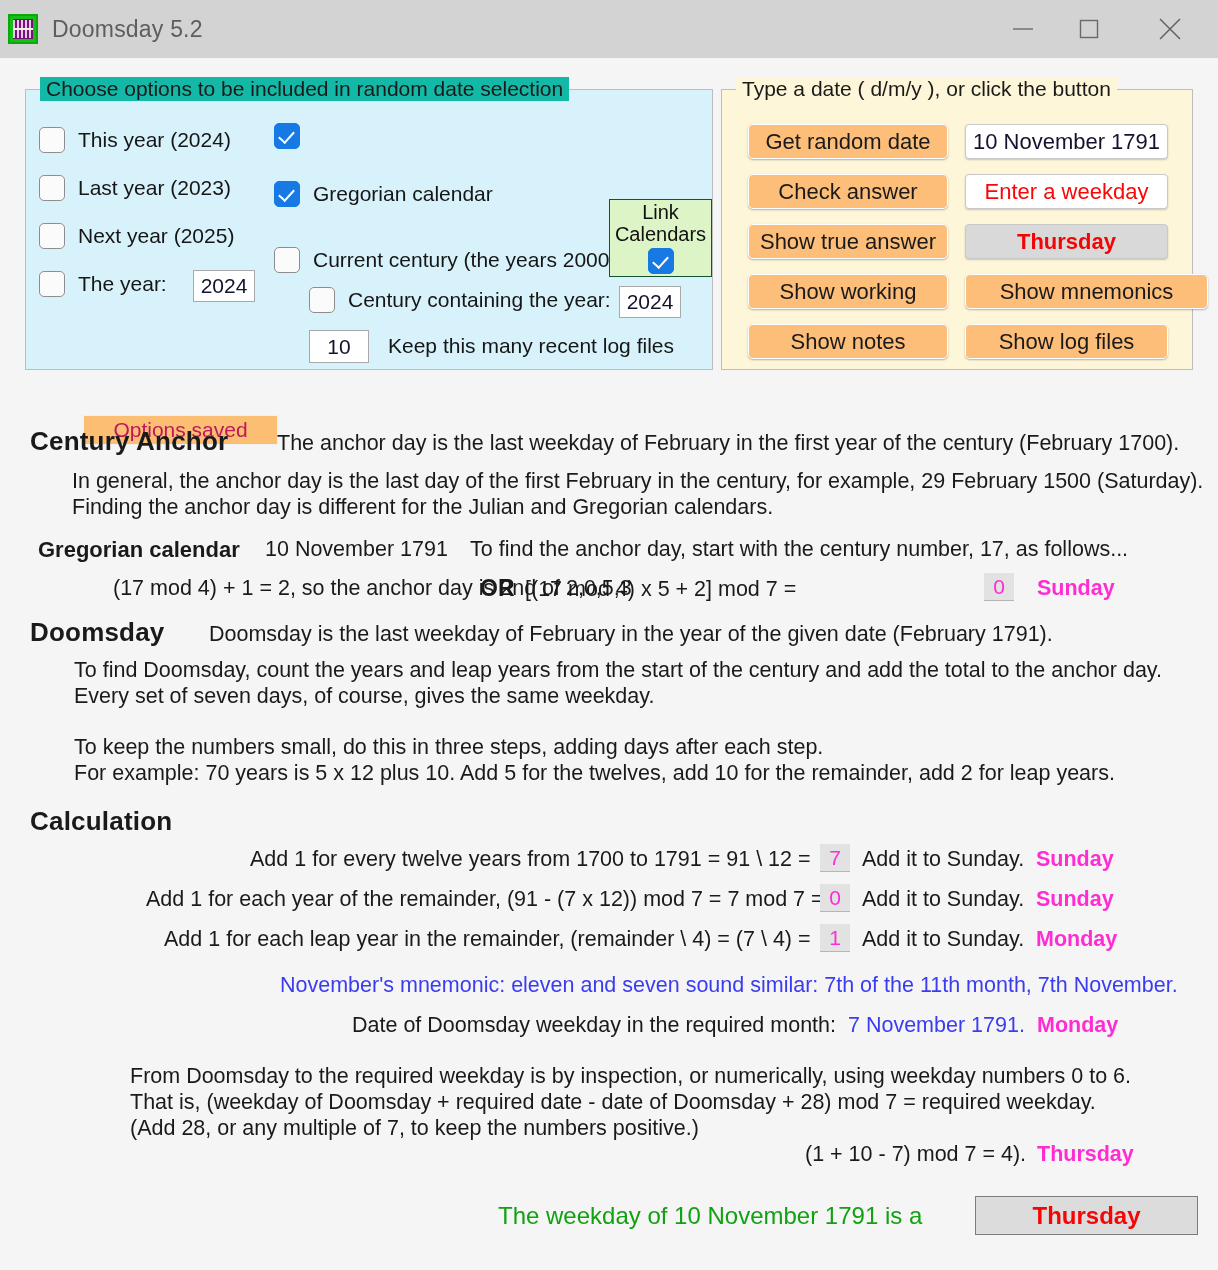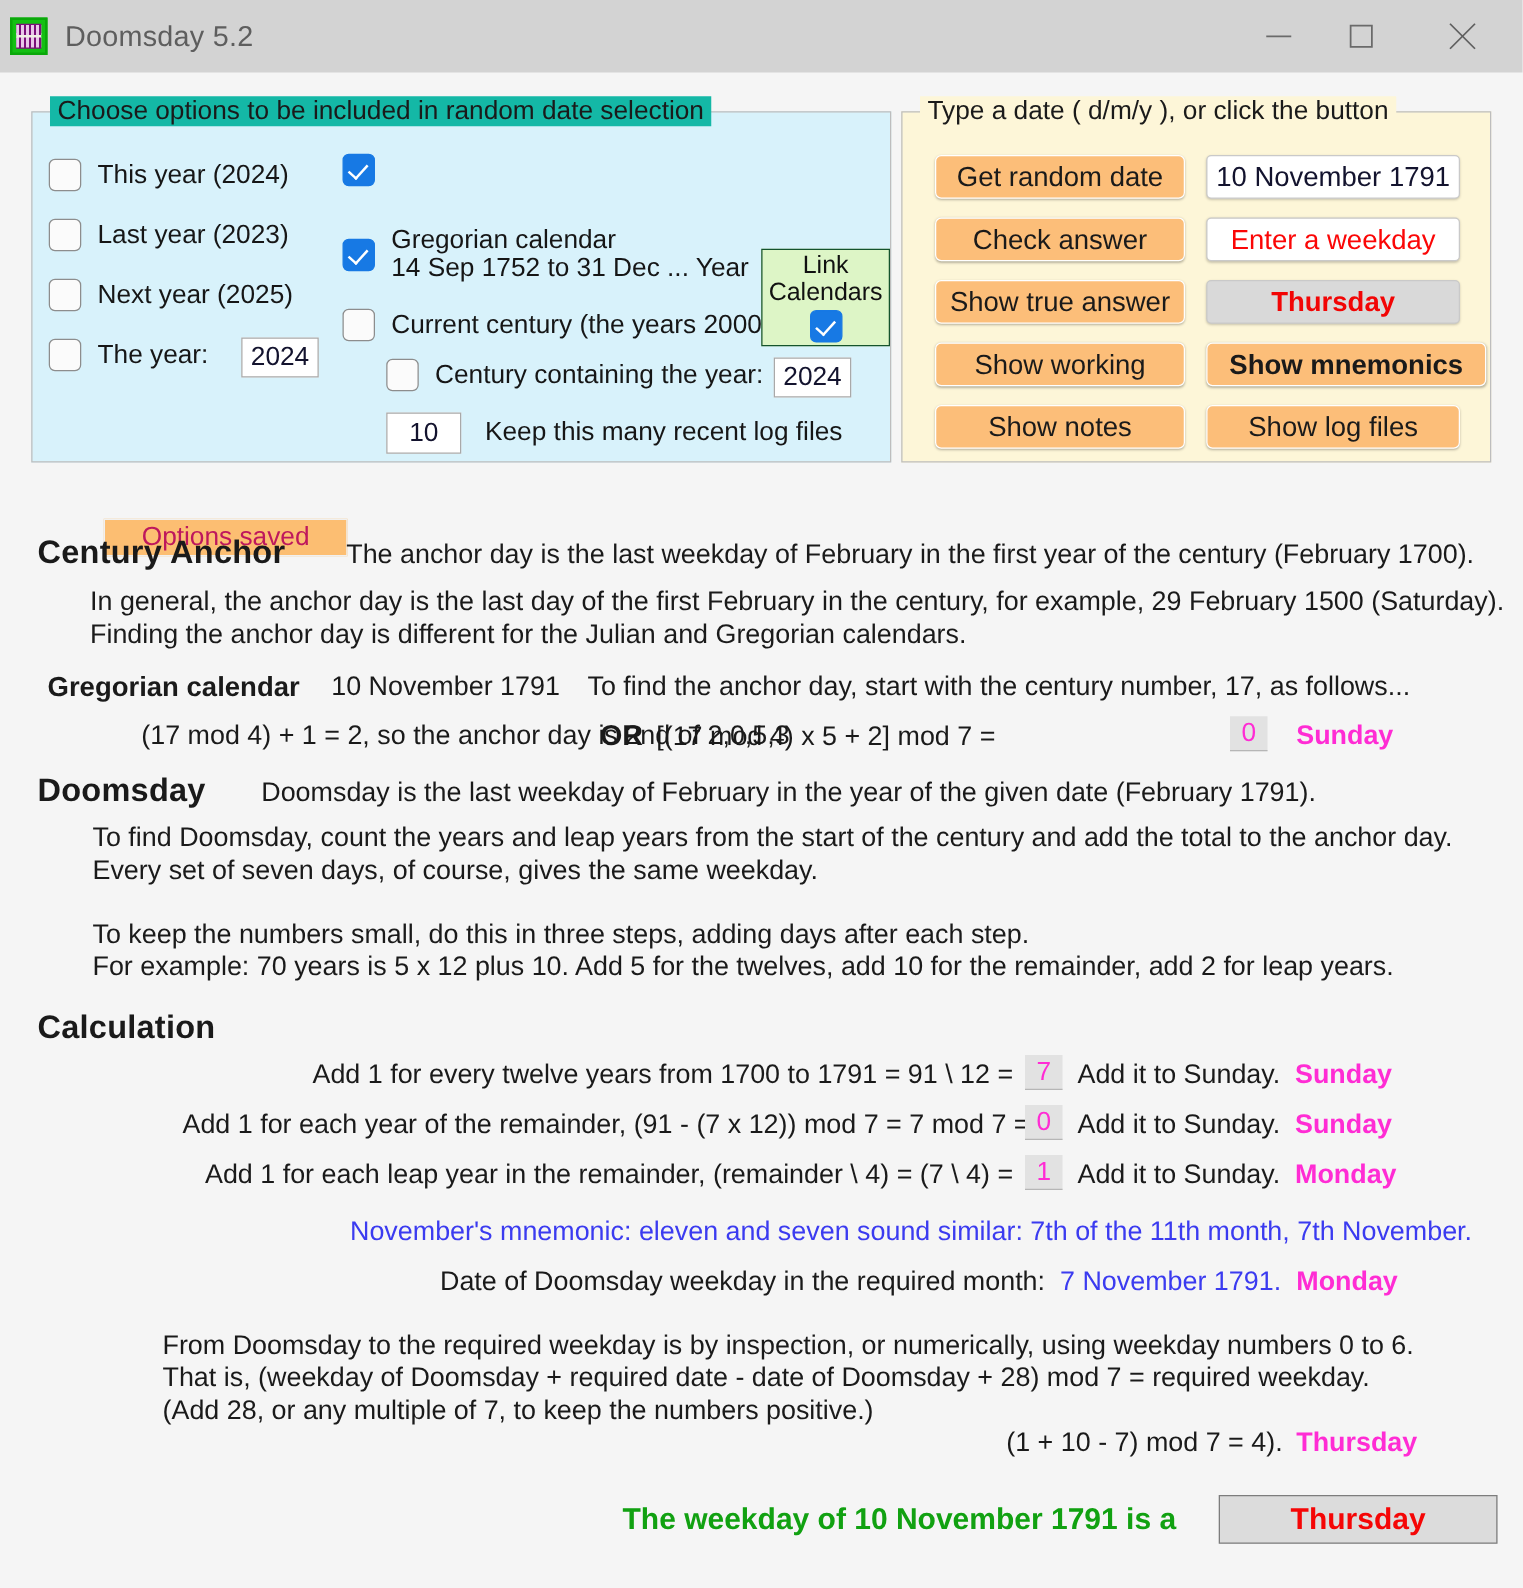--- a/index.html
+++ b/index.html
@@ -154,21 +154,21 @@
     width:30px;height:27px;background:#e2e2e2;
     color:#ff2cd4;font-size:21px;
     border-bottom:1px solid #b6b6b6;
     vertical-align:-5px;
   }
   .bold{font-weight:bold;}
 
   #result-row{position:absolute;left:0;top:1196px;width:1218px;height:42px;}
   #result-text{
     position:absolute;left:498px;top:6px;
-    font-size:24px;font-weight:bold;color:#11a111;white-space:nowrap;text-align:center;
+    font-size:24px;font-weight:normal;color:#11a111;white-space:nowrap;text-align:center;
   }
   #result-box{
     position:absolute;left:975px;top:0px;width:223px;height:39px;
     background:#dcdcdc;border:1px solid #7d7d7d;box-sizing:border-box;
     display:flex;align-items:center;justify-content:center;
     font-size:24px;font-weight:bold;color:#f50606;
   }
 </style>
 </head>
 <body>
@@ -224,21 +224,20 @@
   <div id="options-saved">Options saved</div>
 
   <div class="optrow" style="left:248px;top:33px;align-items:center;">
     <span class="cbx on"></span>
   </div>
 
   <div class="optrow" style="left:248px;top:91px;align-items:center;">
     <span class="cbx on"></span>
     <span class="optlabel">
       <span>Gregorian calendar</span><br>
-      <span>14 Sep 1752  to 31 Dec ... Year</span>
     </span>
   </div>
   <div class="tinput" style="left:595px;top:112px;width:60px;height:33px;">2799</div>
 
   <div class="optrow" style="left:248px;top:157px;">
     <span class="cbx"></span>
     <span class="optlabel">Current century (the years 2000 to 2099)</span>
   </div>
 
   <div class="optrow" style="left:283px;top:197px;">
@@ -262,21 +261,21 @@
 
   <div class="obtn" style="left:26px;top:34px;width:200px;">Get random date</div>
   <div class="obtn" style="left:26px;top:84px;width:200px;">Check answer</div>
   <div class="obtn" style="left:26px;top:134px;width:200px;">Show true answer</div>
   <div class="obtn" style="left:26px;top:184px;width:200px;">Show working</div>
   <div class="obtn" style="left:26px;top:234px;width:200px;">Show notes</div>
 
   <div class="wbtn" style="left:243px;top:34px;width:203px;">10 November 1791</div>
   <div class="wbtn red" style="left:243px;top:84px;width:203px;">Enter a weekday</div>
   <div class="wbtn grey" style="left:243px;top:134px;width:203px;">Thursday</div>
-  <div class="obtn" style="left:243px;top:184px;width:224px;font-weight:bold;">Show mnemonics</div>
+  <div class="obtn" style="left:243px;top:184px;width:243px;">Show mnemonics</div>
   <div class="obtn" style="left:243px;top:234px;width:203px;">Show log files</div>
 </div>
 
 <div class="doc">
 
   <div class="ln h-big" style="left:30px;top:48px;">Century Anchor</div>
   <div class="ln" style="left:277px;top:53px;">The anchor day is the last weekday of February in the first year of the century (February 1700).</div>
 
   <div class="ln" style="left:72px;top:91px;">In general, the anchor day is the last day of the first February in the century, for example, 29 February 1500 (Saturday).</div>
   <div class="ln" style="left:72px;top:117px;">Finding the anchor day is different for the Julian and Gregorian calendars.</div>

